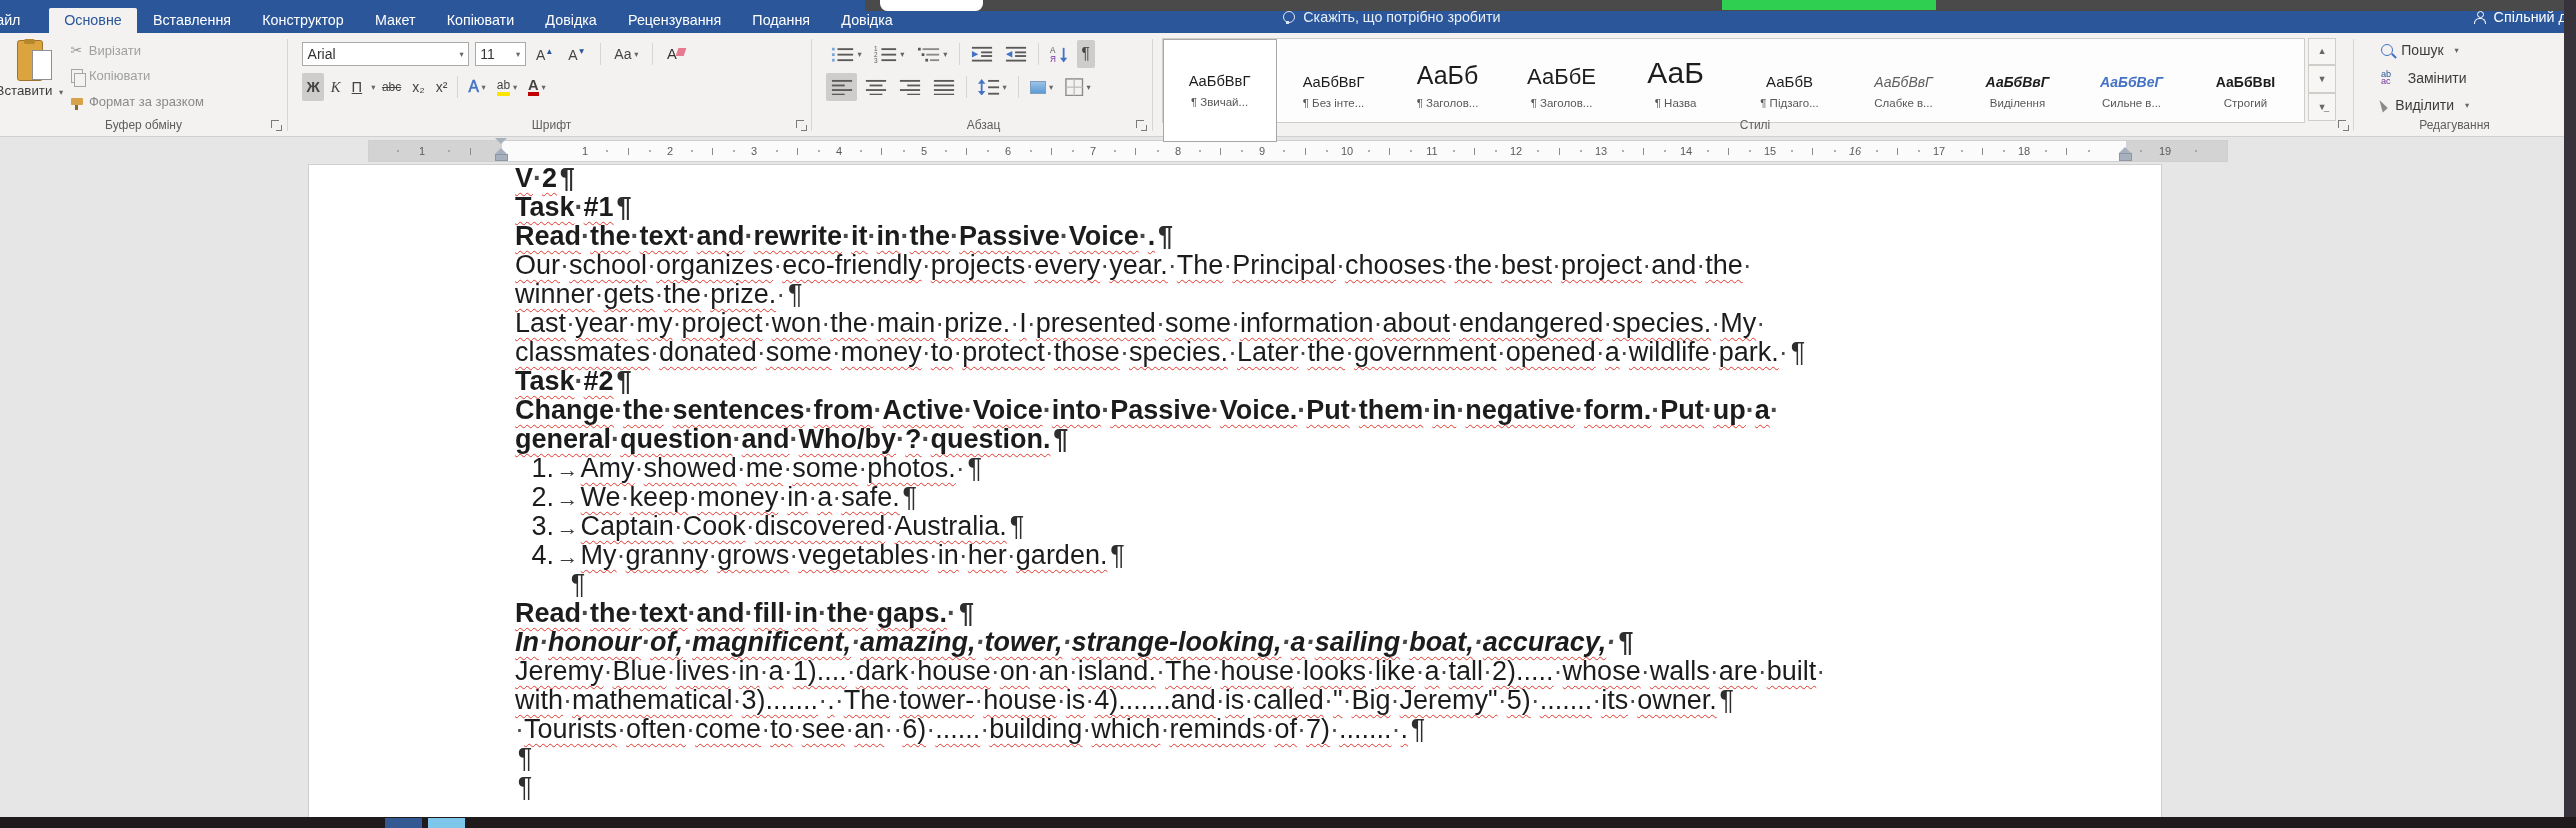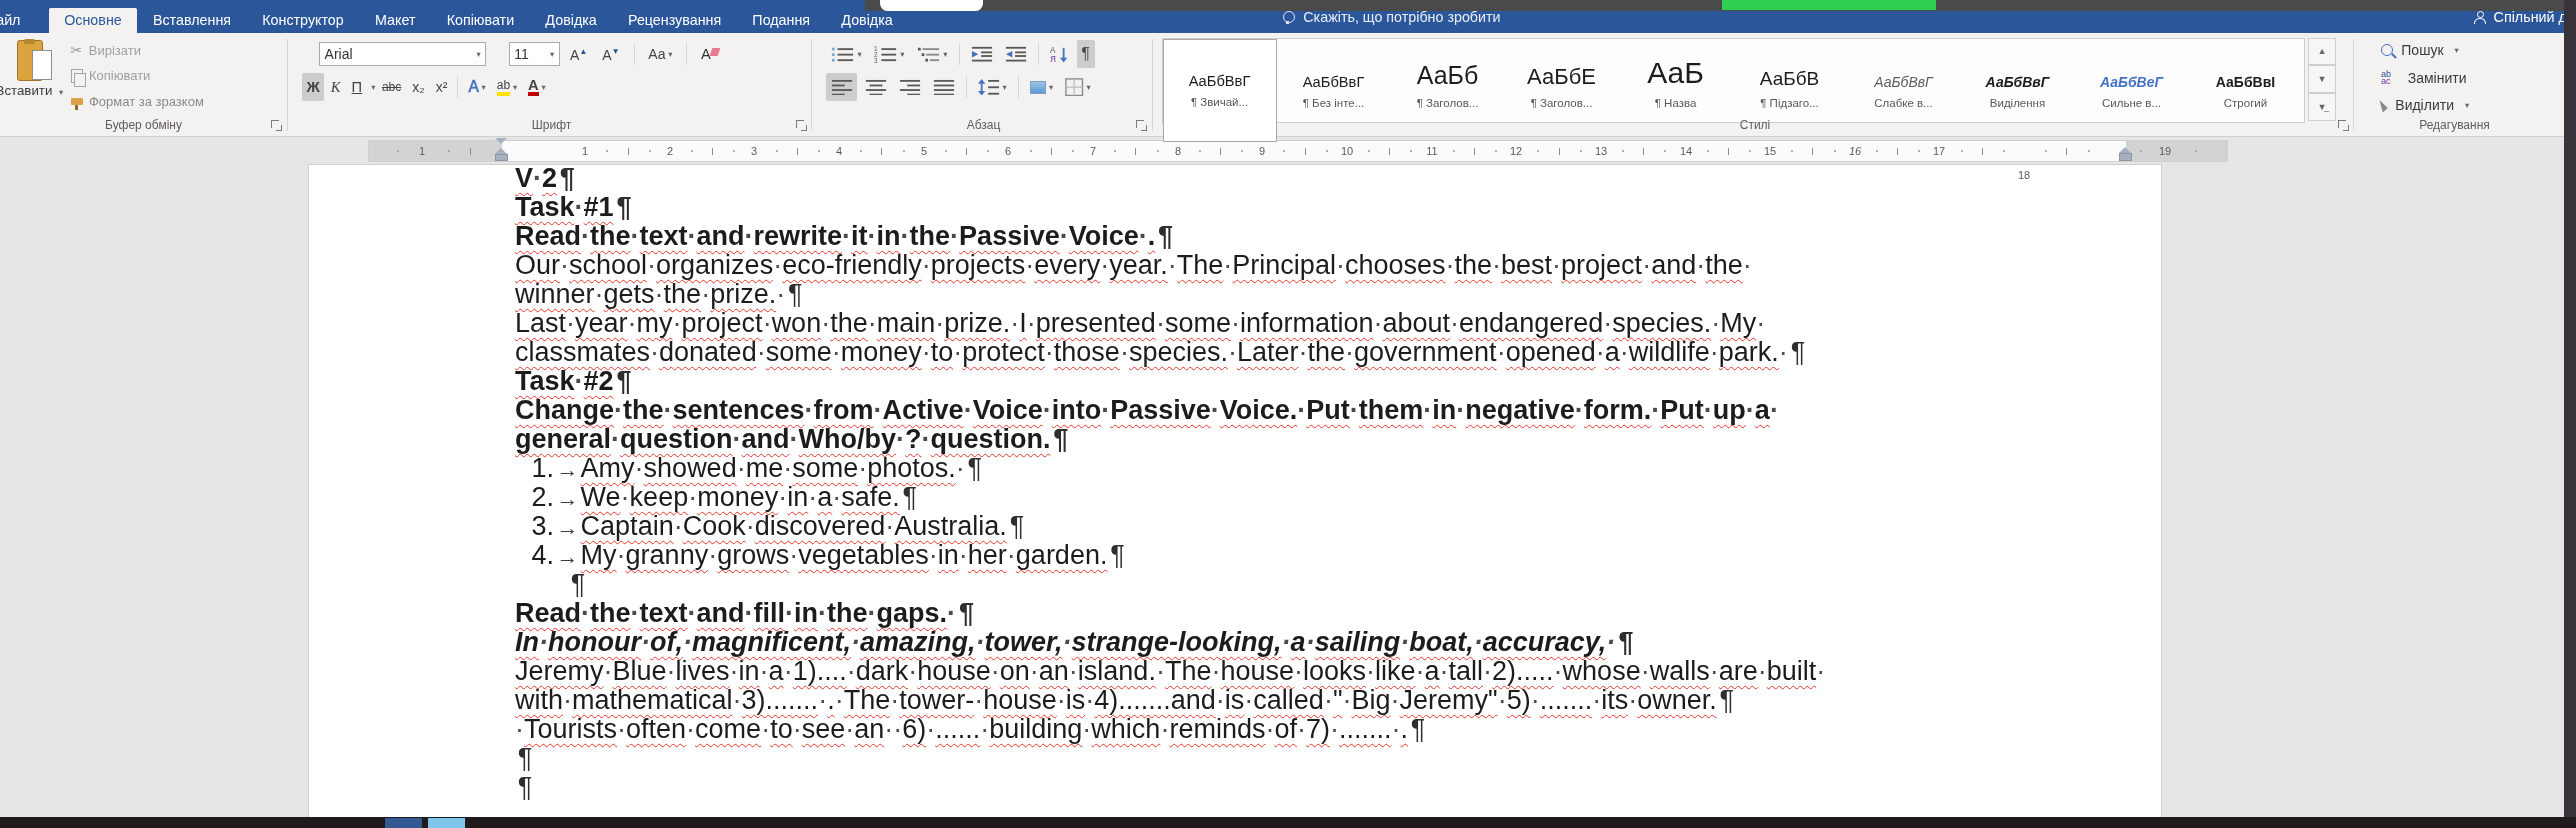--- a/index.html
+++ b/index.html
@@ -44,21 +44,21 @@
   .clip-items{position:absolute;left:66px;top:7.4px;display:flex;flex-direction:column;gap:5.5px;}
   .clip-items .rbtn{justify-content:flex-start;height:20px;color:#a0a0a0;font-size:13px;gap:6.4px;}
   .clip-items .rbtn.fp{color:#8a8a8a;}
   .ic-cut{color:#9a9a9a;font-size:14px;}
   .ic-copy{width:10px;height:12px;border:1.4px solid #a5a5a5;position:relative;display:inline-block;}
   .ic-copy::after{content:"";position:absolute;left:2.8px;top:2.8px;width:10px;height:12px;border:1.4px solid #a5a5a5;background:#f3f2f1;}
   .ic-paint{width:12px;height:6.4px;background:#d8a24a;display:inline-block;position:relative;border-radius:0.9px;}
   .ic-paint::after{content:"";position:absolute;left:4.6px;top:6.4px;width:2.8px;height:5.5px;background:#8a6a30;}
   
   .grp-font{position:absolute;left:291px;top:0;width:521px;height:103px;}
-  .combo{display:inline-flex;align-items:center;justify-content:space-between;background:#fff;border:0.9px solid #aaa;height:22px;font-size:14px;color:#333;padding:0 4.6px;margin-left:17px;}
+  .combo{display:inline-flex;align-items:center;justify-content:space-between;background:#fff;border:0.9px solid #aaa;height:22px;font-size:14px;color:#333;padding:0 4.6px;}
   .f-row1{position:absolute;left:11px;top:7.4px;display:flex;align-items:center;gap:5.5px;}
   .f-row2{position:absolute;left:11px;top:40px;display:flex;align-items:center;gap:1.8px;}
   .g-bold{font-weight:bold;font-size:14.7px;}
   .g-it{font-style:italic;font-family:"Liberation Serif",serif;font-size:14.7px;}
   .g-un{text-decoration:underline;font-size:14.7px;}
   .g-str{text-decoration:line-through;font-size:12px;}
   .minisep{width:0.9px;height:22px;background:#d8d6d4;margin:0 3.7px;}
   .fx-a{color:#4472c4;font-size:15.6px;-webkit-text-stroke:0.6px #4472c4;}
   .hl{font-size:12px;border-bottom:4.6px solid #ffe400;line-height:13px;}
   .fc{font-size:14.7px;border-bottom:4.6px solid #c00000;line-height:14.7px;font-weight:bold;}
@@ -72,21 +72,21 @@
   .p-row2{position:absolute;left:11px;top:40px;display:flex;align-items:center;gap:2.8px;}
   .pilc{font-size:15.6px;color:#444;}
   
   .grp-sty{position:absolute;left:1156px;top:0;width:1198px;height:103px;}
   .gallery{position:absolute;left:5.5px;top:4.6px;width:1141px;height:83px;background:#fdfdfd;border:0.9px solid #d0cecb;display:flex;}
   .scard{width:114px;height:103px;box-sizing:border-box;padding-top:9.2px;text-align:center;overflow:hidden;}
   .scard.sel{border:1.8px solid #a9a7a5;background:#fff;padding-top:7.4px;}
   .scard .samp{height:42px;display:flex;align-items:flex-end;justify-content:center;color:#1d1d1d;}
   .scard .slbl{margin-top:7.4px;font-size:11.5px;color:#5a5856;white-space:nowrap;}
   .samp.normal{font-size:14.7px;} .samp.h1{font-size:25px;} .samp.h2{font-size:22px;}
-  .samp.title{font-size:30px;} .samp.subtitle{font-size:19px;}
+  .samp.title{font-size:30px;} .samp.subtitle{font-size:15px;}
   .samp.subtle{font-size:14px;font-style:italic;color:#5f5f5f;}
   .samp.emph{font-size:14px;font-style:italic;font-weight:bold;}
   .samp.intense{font-size:14px;font-style:italic;font-weight:bold;color:#4472c4;}
   .samp.strong{font-size:14px;font-weight:bold;}
   .sty-scroll{position:absolute;left:1152px;top:4.6px;width:28px;height:83px;display:flex;flex-direction:column;}
   .sty-scroll div{flex:1;border:0.9px solid #d0cecb;background:#f7f6f5;font-size:9.2px;color:#666;display:flex;align-items:center;justify-content:center;}
   
   .grp-edit{position:absolute;left:2357px;top:0;width:195px;height:103px;}
   .e-item{position:absolute;left:24px;display:flex;align-items:center;gap:8.3px;font-size:14px;color:#3b3b3b;white-space:nowrap;}
   .ic-search{width:10px;height:10px;border:1.8px solid #4472c4;border-radius:50%;position:relative;display:inline-block;}
@@ -510,21 +510,21 @@
       <div class="rdot" style="left: 1422px;"></div>
       <div class="rdot" style="left: 1465px;"></div>
       <div class="rnum" style="left: 1486px; font-style: italic;">16</div>
       <div class="rtick" style="left: 1528px;"></div>
       <div class="rdot" style="left: 1507px;"></div>
       <div class="rdot" style="left: 1549px;"></div>
       <div class="rnum" style="left: 1570px;">17</div>
       <div class="rtick" style="left: 1613px;"></div>
       <div class="rdot" style="left: 1592px;"></div>
       <div class="rdot" style="left: 1634px;"></div>
-      <div class="rnum" style="left: 1655px; margin-top: 24px;">18</div>
+      <div class="rnum" style="left: 1655px;">18</div>
       <div class="rtick" style="left: 1697px;"></div>
       <div class="rdot" style="left: 1676px;"></div>
       <div class="rdot" style="left: 1719px;"></div>
       <div class="rnum" style="left: 53px;">1</div>
       <div class="rdot" style="left: 28px;"></div>
       <div class="rdot" style="left: 79px;"></div>
       <div class="rtick" style="left: 101px;"></div>
       <div class="rnum" style="left: 1796px;">19</div>
       <div class="rdot" style="left: 1771px;"></div>
       <div class="rdot" style="left: 1826px;"></div>

